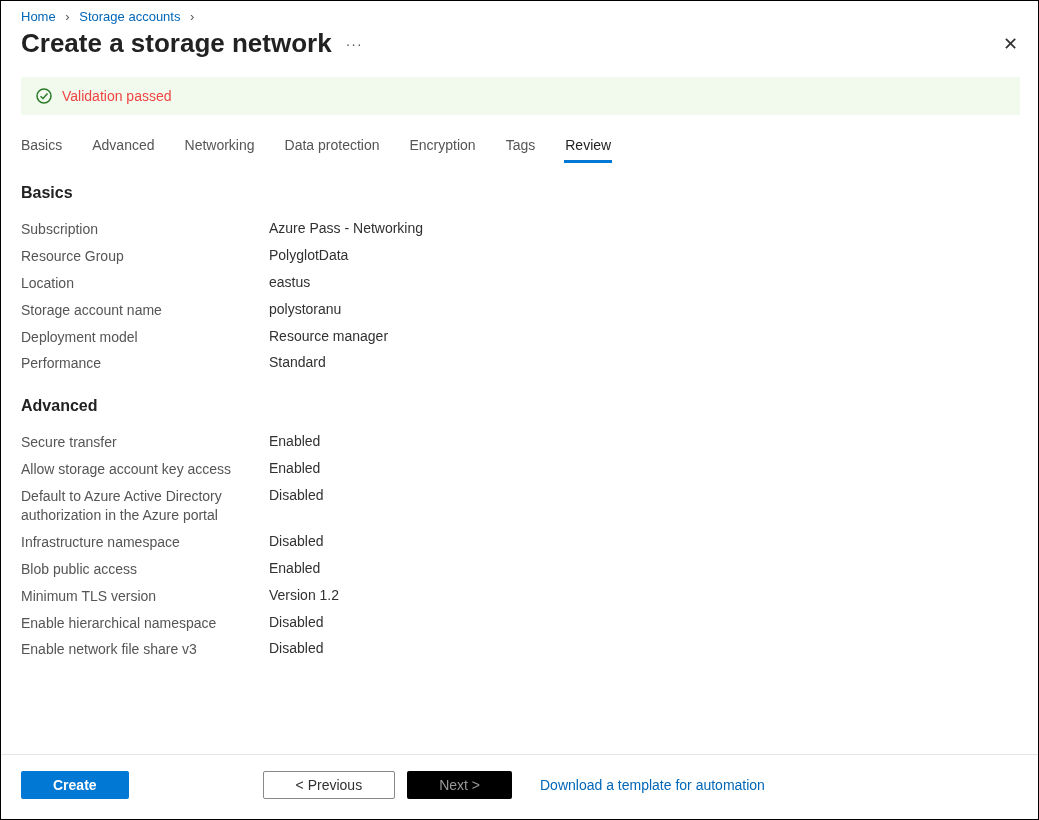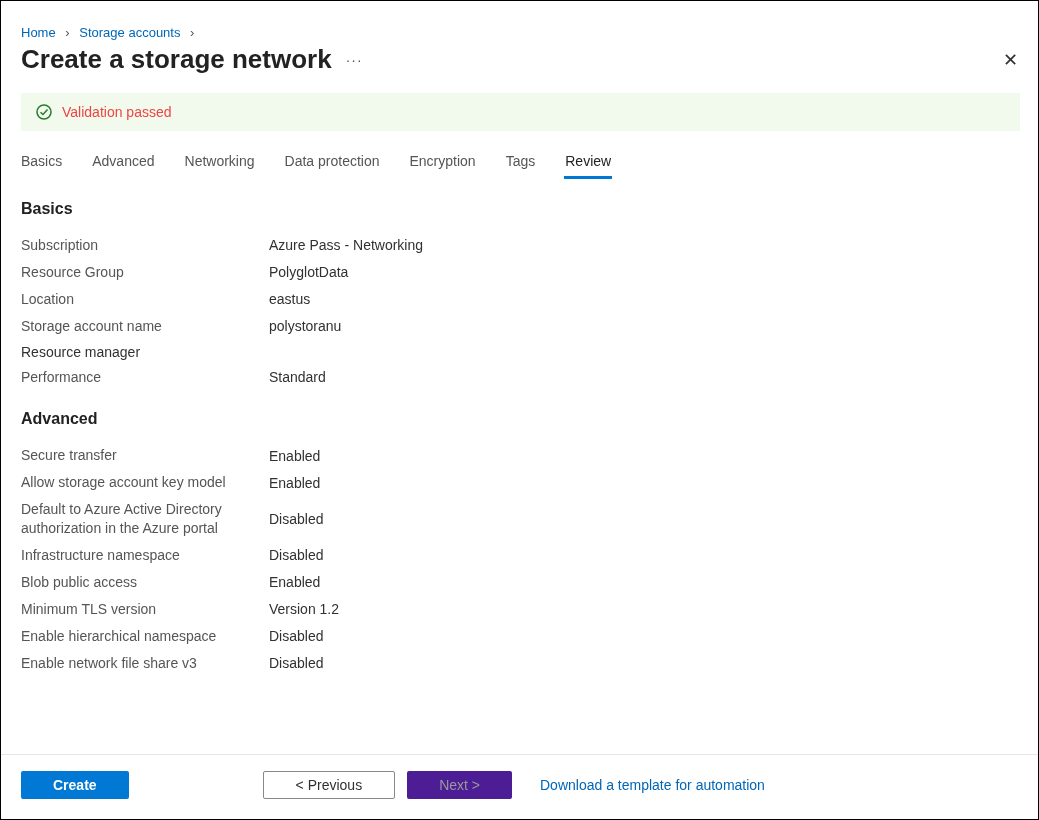--- a/index.html
+++ b/index.html
@@ -1,44 +1,44 @@
 <!DOCTYPE html>
 <html><head>
 <meta charset="utf-8">
 <style>
   * { box-sizing: border-box; }
   html, body { margin:0; padding:0; font-family: "Segoe UI", -apple-system, Arial, sans-serif; font-size:14px; color:#323130; background:#fff; }
   .frame { width:1039px; height:820px; border:1px solid #000; position:relative; overflow:hidden; }
   .inner { width:100%; height:100%; overflow:auto; }
   .content-wrap { min-width:1039px; }
-  .breadcrumb { padding:24px 20px 0 20px; font-size:13px; }
+  .breadcrumb { padding:8px 20px 0 20px; font-size:13px; }
   .breadcrumb a { color:#0066b8; text-decoration:none; cursor:pointer; }
   .breadcrumb .sep { color:#555; margin:0 6px; }
   .title-row { display:flex; align-items:center; justify-content:space-between; padding:4px 22px 8px 20px; }
   .title-left { display:flex; align-items:center; gap:14px; }
   .title { font-size:26px; font-weight:600; color:#222; }
   .ellipsis { color:#555; letter-spacing:1px; cursor:pointer; }
   .close-x { font-size:18px; color:#333; cursor:pointer; font-weight:300; }
   .validation { margin:10px 20px 4px 20px; background:#f1faed; border:1px solid #f1faed; padding:10px 14px; display:flex; align-items:center; gap:10px; color:#2a7a2a; }
   .validation svg { width:16px; height:16px; }
   .validation span { color:#ef4444; }
   .tabs { display:flex; gap:30px; padding:14px 20px 0 20px; border-bottom:1px solid transparent; }
   .tab { padding:4px 0 10px 0; color:#555; cursor:pointer; font-size:14px; position:relative; }
   .tab.active { color:#222; font-weight:400; }
   .tab.active::after { content:""; position:absolute; left:-1px; right:-1px; bottom:0; height:3px; background:#0078d4; }
   .scroll-area { position:relative; margin:0 0 0 0; height:530px; overflow-y:scroll; padding:0 20px 20px 20px; }
   .section-title { font-weight:600; font-size:16px; margin:20px 0 14px 0; color:#222; }
-  .kv { display:flex; align-items:center; padding:4px 0; font-size:14px; }
+  .kv { display:flex; align-items:flex-start; padding:4px 0; font-size:14px; }
   .kv .k { width:248px; color:#555; line-height:1.35; }
   .kv .v { color:#323130; }
   .footer { position:absolute; left:0; right:0; bottom:20px; background:#fff; border-top:1px solid #e5e5e5; padding:16px 20px 0 20px; display:flex; align-items:center; gap:12px; }
   .btn { font-size:14px; height:28px; display:inline-flex; align-items:center; justify-content:center; padding:0 32px; cursor:pointer; border-radius:2px; }
   .btn-primary { background:#0078d4; color:#fff; border:none; font-weight:600; }
   .btn-outline { background:#fff; border:1px solid #888; color:#323130; }
-  .btn-disabled { background:#4c1d95; color:#999; border:none; cursor:default; }
+  .btn-disabled { background:#000000; color:#999; border:none; cursor:default; }
   .spacer { width:110px; }
   .link { color:#0066b8; cursor:pointer; margin-left:16px; }
   
   .scroll-area::-webkit-scrollbar { width:14px; }
   .scroll-area::-webkit-scrollbar-track { background:#f0f0f0; }
   .scroll-area::-webkit-scrollbar-thumb { background:#c1c1c1; }
   .inner::-webkit-scrollbar { height:14px; }
   .inner::-webkit-scrollbar-track { background:#f0f0f0; }
   .inner::-webkit-scrollbar-thumb { background:#c1c1c1; }
   .scroll-pad { height:40px; } 
@@ -97,36 +97,37 @@
             </div>
             <div class="kv">
               <div class="k">Location</div>
               <div class="v">eastus</div>
             </div>
             <div class="kv">
               <div class="k">Storage account name</div>
               <div class="v">polystoranu</div>
             </div>
             <div class="kv">
+              <div class="k">Deployment model</div>
               <div class="v">Resource manager</div>
             </div>
             <div class="kv">
               <div class="k">Performance</div>
               <div class="v">Standard</div>
             </div>
           </div>
 
       <div class="section-title">Advanced</div>
       <div id="advanced-rows">
             <div class="kv">
               <div class="k">Secure transfer</div>
               <div class="v">Enabled</div>
             </div>
             <div class="kv">
-              <div class="k">Allow storage account key model</div>
+              <div class="k">Allow storage account key access</div>
               <div class="v">Enabled</div>
             </div>
             <div class="kv">
               <div class="k">Default to Azure Active Directory authorization in the Azure portal</div>
               <div class="v">Disabled</div>
             </div>
             <div class="kv">
               <div class="k">Infrastructure namespace</div>
               <div class="v">Disabled</div>
             </div>

